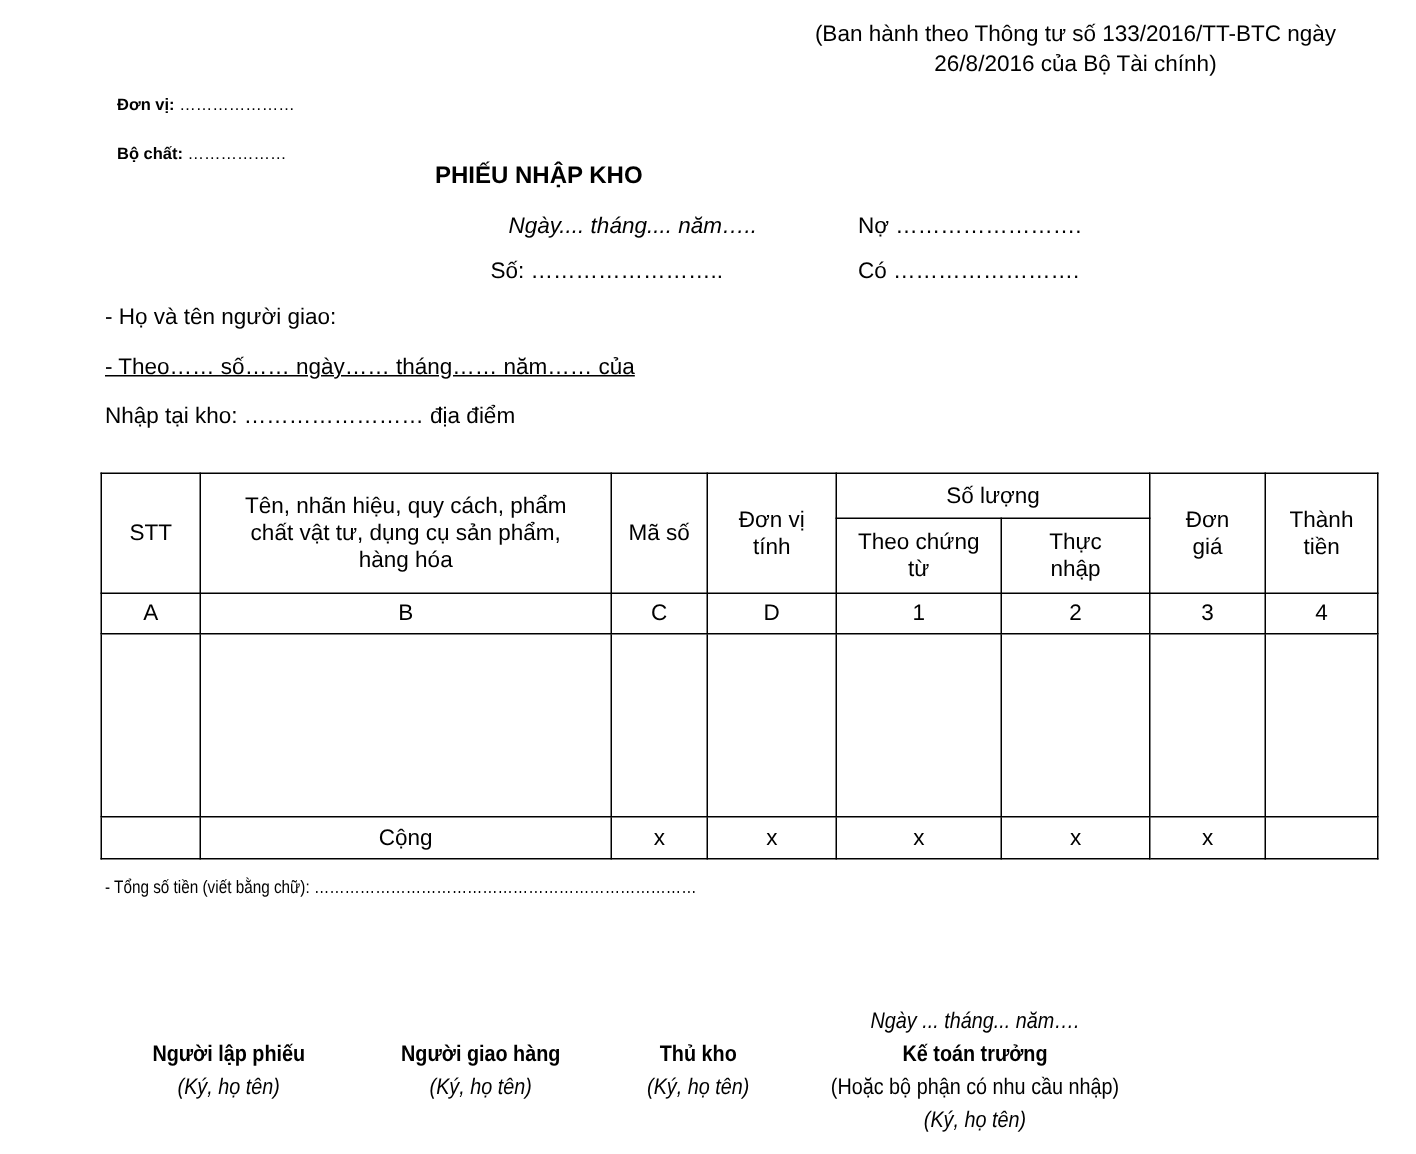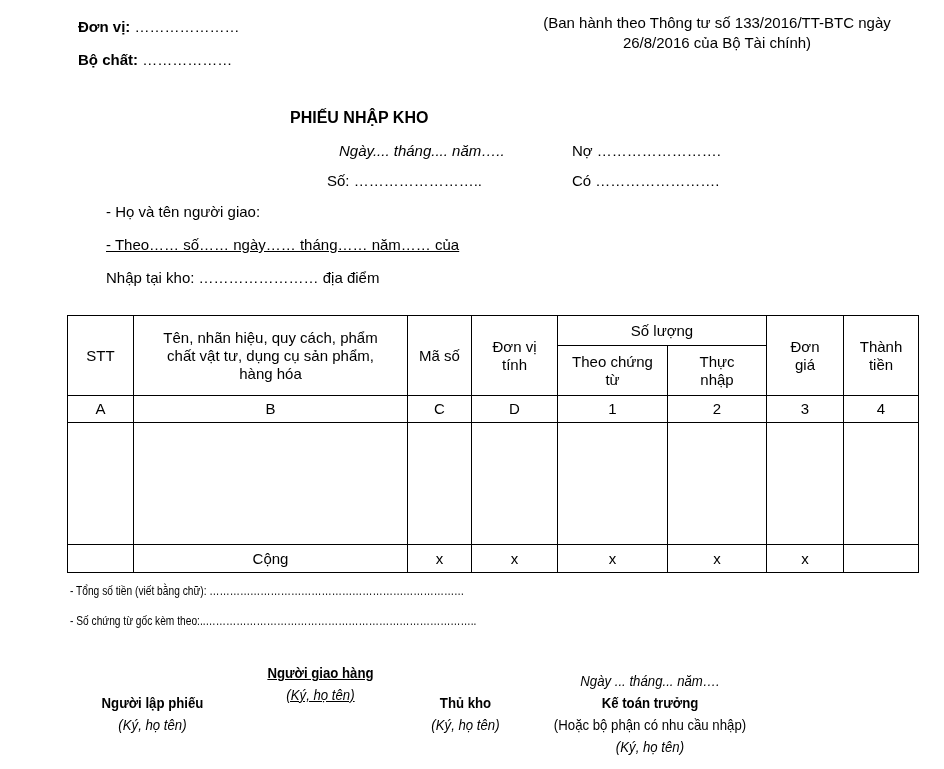--- a/index.html
+++ b/index.html
@@ -14,30 +14,30 @@
     font-size: 15px;
     overflow: hidden;
   }
   .abs { position: absolute; }
   .b { font-weight: bold; }
   .i { font-style: italic; }
   .cond { display: inline-block; transform: scaleX(0.85); transform-origin: 0 50%; white-space: nowrap; }
   .cond-c { display: block; transform: scaleX(0.88); transform-origin: 50% 0; white-space: nowrap; }
 
   
-  .unit-line { left: 78px; font-size: 15px; }
+  .unit-line { left: 78px; font-size: 11px; margin-top: 46px; }
   .form-block { left: 492px; top: 13px; width: 450px; text-align: center; line-height: 20px; font-size: 15px; }
 
   
   .doc-title { left: 290px; top: 109px; width: 400px; text-align: left; font-size: 16px; font-weight: bold; }
   .meta-left { left: 327px; }
   .meta-right { left: 572px; }
 
   
-  .info-line { left: 70px; font-size: 15px; margin-left: 36px; }
+  .info-line { left: 70px; font-size: 15px; }
 
   
   table.items {
     position: absolute;
     left: 67px;
     top: 315px;
     width: 851px;
     border-collapse: collapse;
     table-layout: fixed;
   }
@@ -154,29 +154,26 @@
         <td>x</td>
         <td>x</td>
         <td></td>
       </tr>
     </tbody>
   </table>
 
   <div class="abs totals-line" style="top:584px;">
     <span class="cond">- Tổng số tiền (viết bằng chữ): …………………………………………………………………</span>
   </div>
-  <div class="abs totals-line" style="top:614px;">
-    <span class="cond">- Số chứng từ gốc kèm theo:..……………………………………………………………………..</span>
-  </div>
 
   <div class="abs sig-col" style="left:70px; top:692px; width:165px;">
     <span class="cond-c b">Người lập phiếu</span>
     <span class="cond-c i">(Ký, họ tên)</span>
   </div>
-  <div class="abs sig-col" style="left:238px; top:662px; width:165px;text-decoration:underline;">
+  <div class="abs sig-col" style="left:238px; top:692px; width:165px;">
     <span class="cond-c b">Người giao hàng</span>
     <span class="cond-c i">(Ký, họ tên)</span>
   </div>
   <div class="abs sig-col" style="left:398px; top:692px; width:135px;">
     <span class="cond-c b">Thủ kho</span>
     <span class="cond-c i">(Ký, họ tên)</span>
   </div>
   <div class="abs sig-col" style="left:500px; top:670px; width:300px;">
     <span class="cond-c i">Ngày ... tháng... năm….</span>
     <span class="cond-c b">Kế toán trưởng</span>

